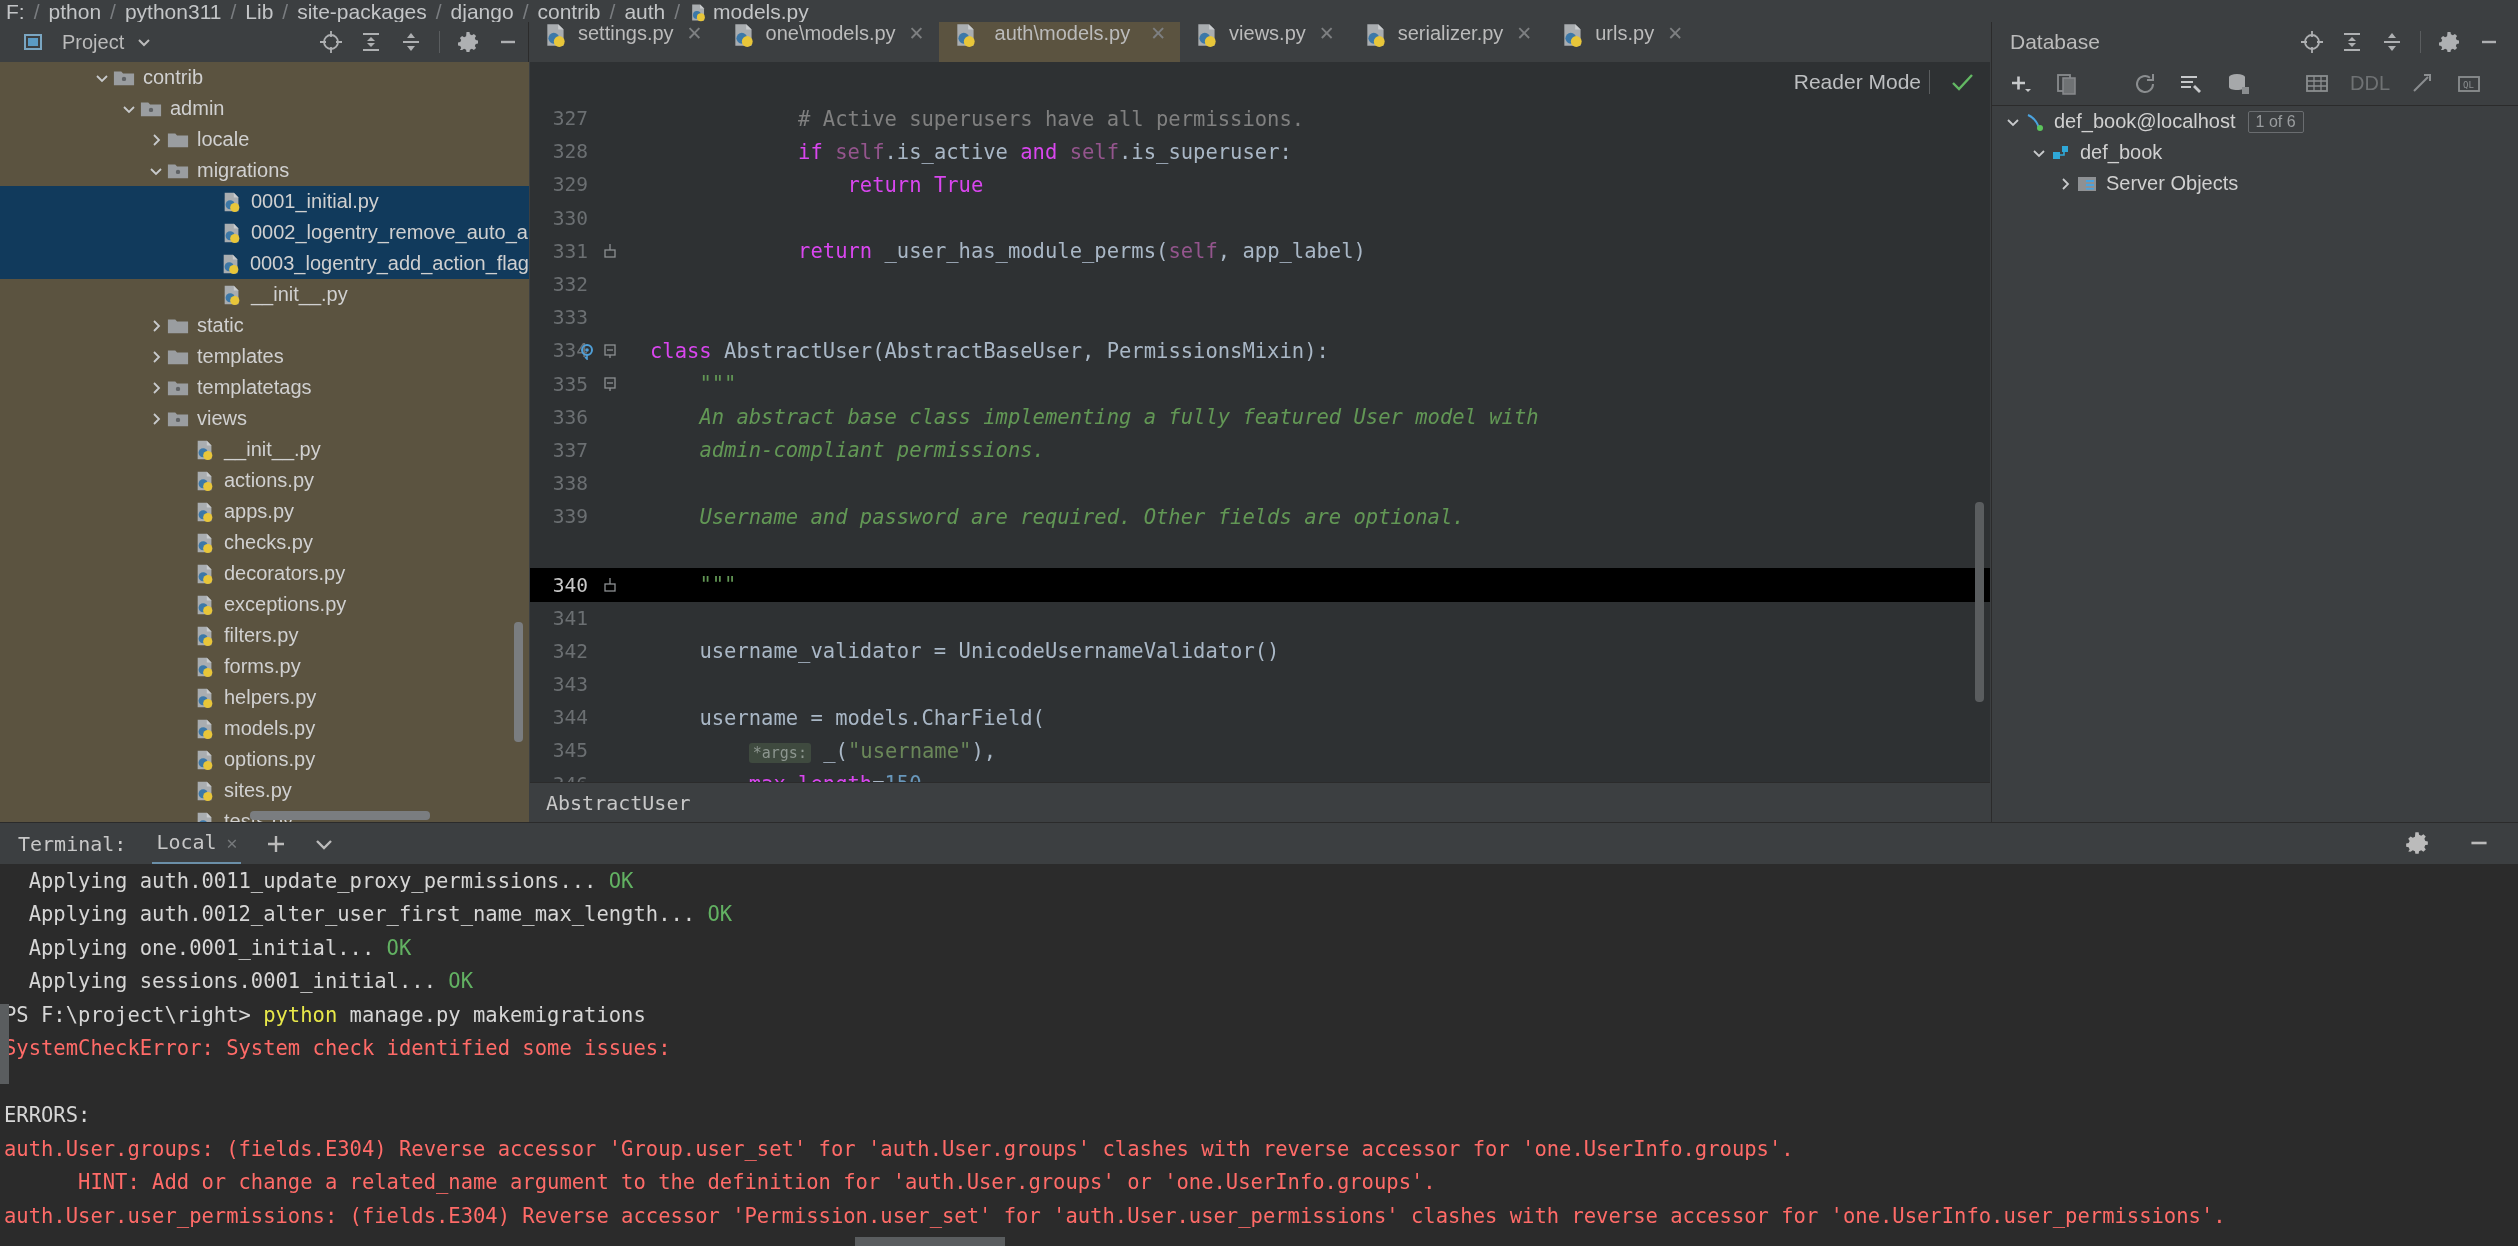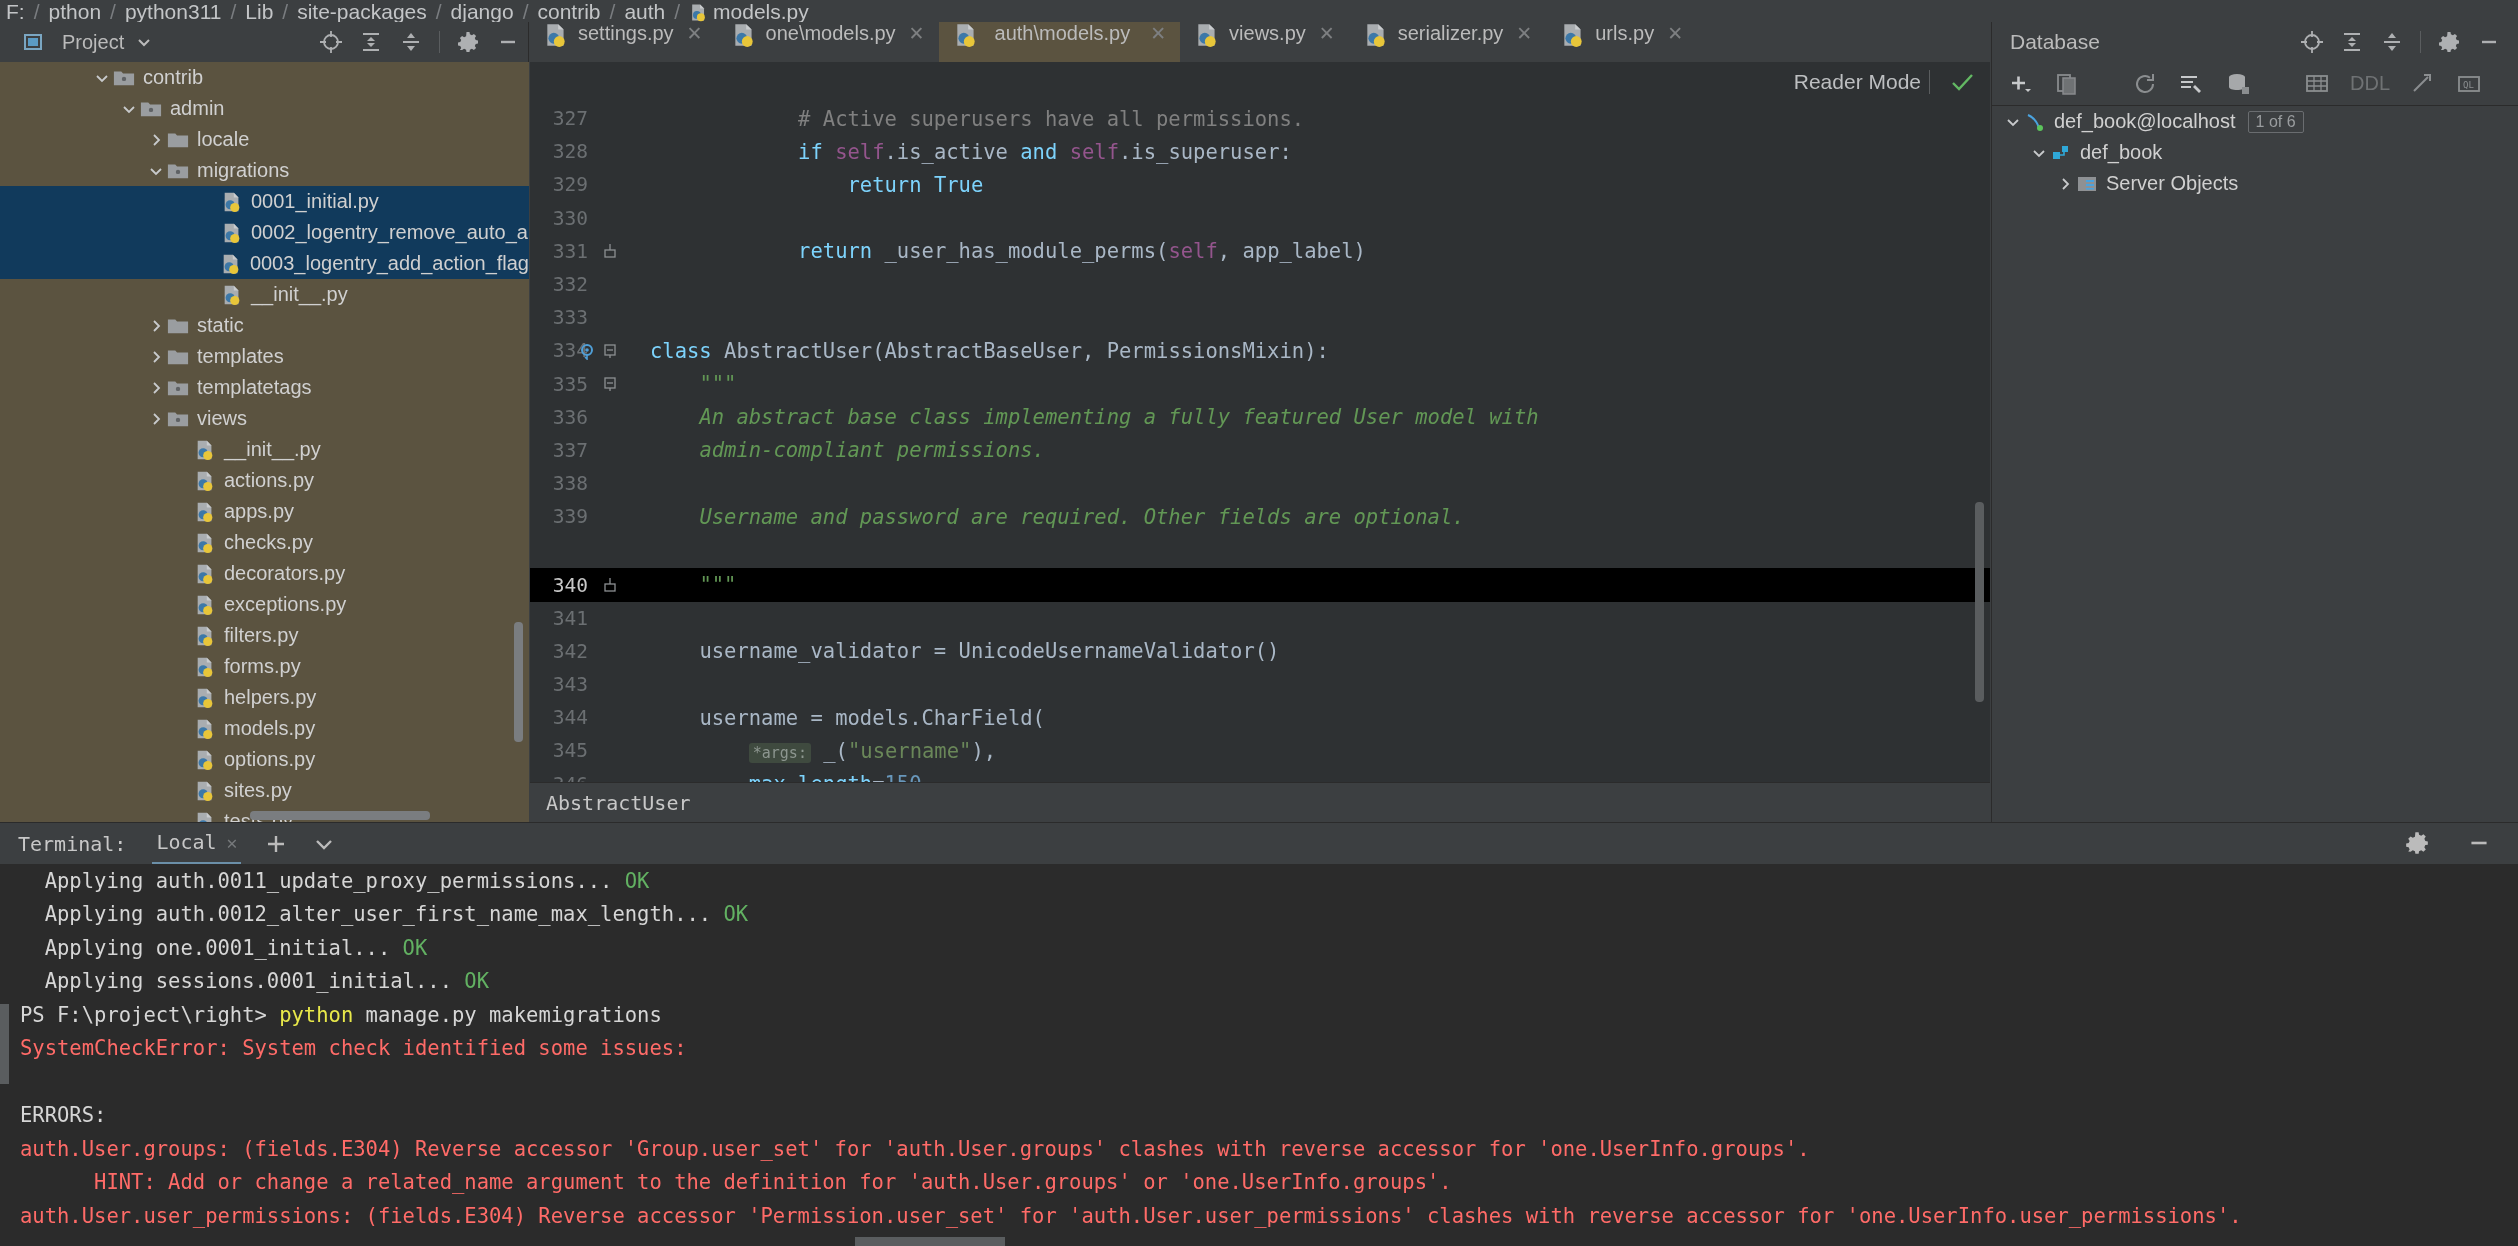--- a/index.html
+++ b/index.html
@@ -93,21 +93,21 @@
   }
   .cline { height: 33.2px; display: flex; align-items: center; white-space: pre; }
   .cline.hl { background: #000000; margin-top: 35px; }
   .lnum {
     width: 72px; text-align: right; padding-right: 14px;
     color: #6b6f72; font-size: 19.5px; flex: none;
   }
   .lnum.cur { color: #c8c8c8; }
   .gutmark { width: 48px; flex: none; color: #8d9093; font-size: 17px; text-align: center; }
   .code { color: #a9b7c6; }
-  .kw { color: #7dd3fc; }
+  .kw { color: #d946ef; }
   .self { color: #94558d; }
   .str { color: #6a8759; }
   .num { color: #6897bb; }
   .com { color: #808080; }
   .doc { color: #629755; font-style: italic; }
   .hint { background: #3f4a3f; color: #8d9690; font-size: 15px; padding: 1px 4px; border-radius: 3px;}
 
   .editor-status {
     position: absolute; bottom: 0; left: 0; width: 1460px; height: 40px;
     background: #3c3f41; display: flex; align-items: center; padding-left: 16px;
@@ -147,21 +147,21 @@
   .term-tab {
     margin-left: 26px; color: #c8c8c8; font-size: 20px; height: 42px;
     display: flex; align-items: center; gap: 10px; padding: 0 4px;
     border-bottom: 3px solid #6b8fa8; font-family:"DejaVu Sans Mono", monospace;
   }
   .term-tab .closex { color: #76797b; font-size: 18px; }
   .term-icon { color: #bbb; font-size: 26px; margin-left: 22px; line-height: 1; }
   .termbody {
     position: absolute; top: 864px; left: 0; width: 2518px; height: 382px;
     background: #2b2b2b; font-family: "DejaVu Sans Mono", monospace;
-    font-size: 20.5px; overflow: hidden; padding-left: 20px;
+    font-size: 20.5px; overflow: hidden; padding-left: 4px;
   }
   .tline { height: 33.5px; display: flex; align-items: center; white-space: pre; color: #d6d6d6; }
   .t-ok { color: #62b162; }
   .t-err { color: #ff6b68; }
   .t-yellow { color: #e8e84a; }
   .t-white { color: #d6d6d6; }
   .termscroll {
     position: absolute; left: 0; top: 864px; width: 9px; height: 382px;
   }
   .termscroll .thumb { position:absolute; left:0; top:140px; width:9px; height:80px; background:#5a5d5f; }

